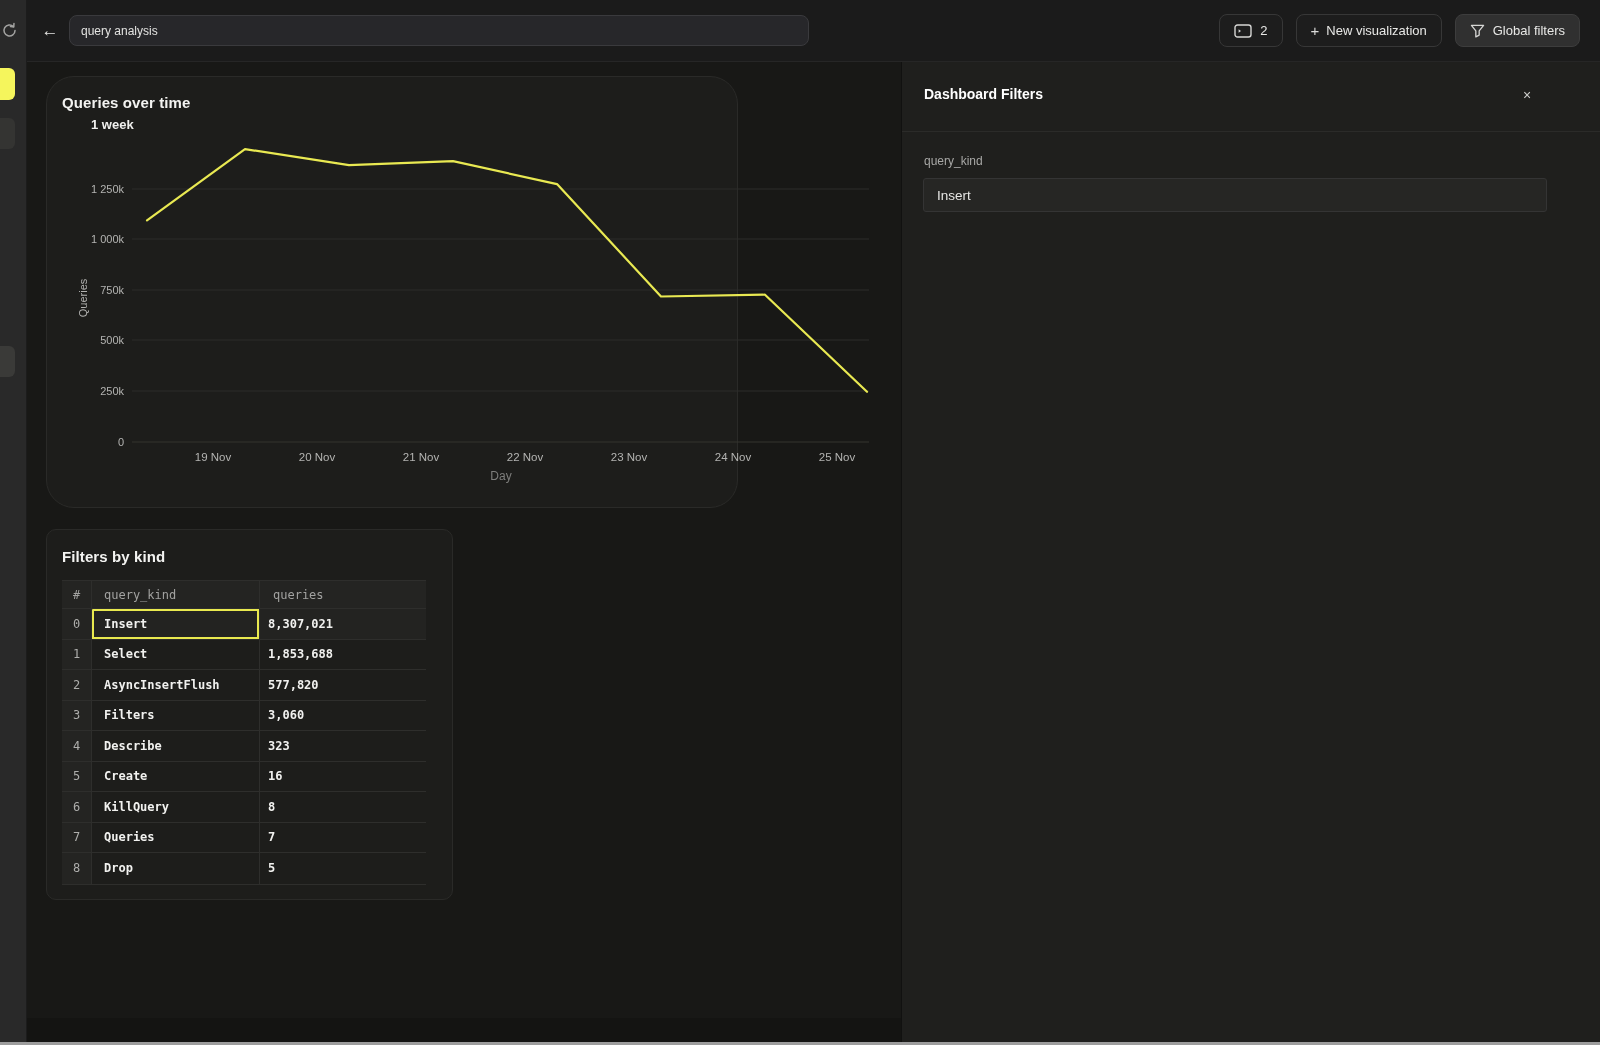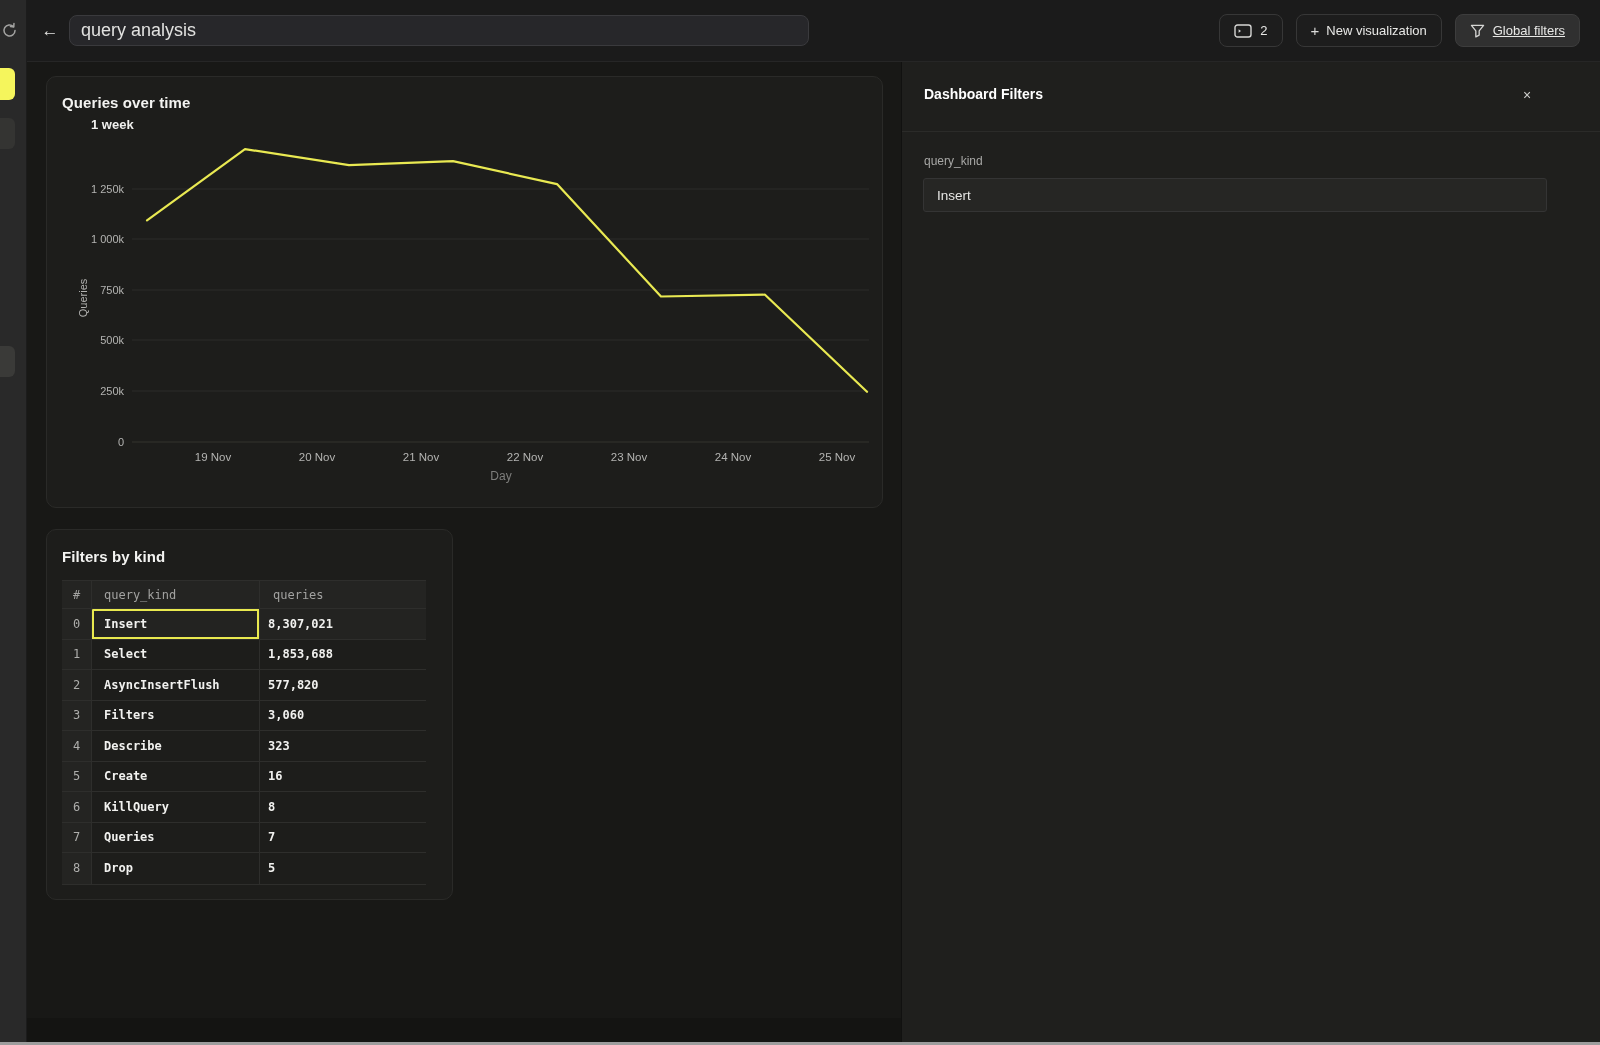--- a/index.html
+++ b/index.html
@@ -28,43 +28,43 @@
     background:#1b1b1b; border-bottom:1px solid #262626;
     display:flex; align-items:center; z-index:4;
   }
   .back-btn {
     width:30px; height:30px; margin-left:8px; border:none; background:transparent;
     color:#e4e4e2; font-size:17px; cursor:pointer; display:flex; align-items:center; justify-content:center;
   }
   .title-input {
     margin-left:4px; width:740px; height:31px;
     background:#27272a; border:1px solid #3a3a3d; border-radius:8px;
-    color:#e2e2e0; font-size:18px; padding:0 11px;
+    color:#e2e2e0; font-size:12px; padding:0 11px;
     font-family:"Liberation Sans", sans-serif;
   }
   .topbar-actions { margin-left:auto; margin-right:20px; display:flex; gap:13px; }
   .tb-btn {
     height:33px; display:flex; align-items:center; gap:8px; padding:0 14px;
     background:#1d1d1d; border:1px solid #373737; border-radius:8px;
     color:#e8e8e6; font-size:13px; cursor:pointer; font-family:"Liberation Sans", sans-serif;
   }
-  .tb-btn.raised { background:#303030; border-color:#3d3d3d;text-decoration:underline; }
+  .tb-btn.raised { background:#303030; border-color:#3d3d3d; }
   .tb-btn .plus { font-size:15px; color:#dcdcda; margin-right:-1px; }
   .tb-btn svg { display:block; }
 
   
   .canvas {
     position:absolute; left:27px; top:62px; width:874px; bottom:3px;
     background:#181816;
   }
   .canvas-footer { position:absolute; left:0; right:0; bottom:0; height:24px; background:#141412; }
   .card {
     position:absolute; background:#1d1d1b; border:1px solid #2a2a28; border-radius:10px;
   }
-  .chart-card { left:19px; top:14px; width:837px; height:432px; }
+  .chart-card { left:19px; top:14px; width:692px; height:432px;border-radius:28px; }
   .table-card { left:19px; top:467px; width:407px; height:371px; }
   .card-title { position:absolute; left:15px; font-size:15px; font-weight:700; color:#f3f3f1; letter-spacing:.1px; }
   .chart-card .card-title { top:17px; }
   .card-subtitle { position:absolute; left:15px; top:40px; font-size:13px; font-weight:700; color:#f0f0ee;margin-left:29px; }
   .table-card .card-title { top:18px; }
 
   .chart-svg { position:absolute; left:0; top:0; }
   .chart-svg text { font-family:"Liberation Sans", sans-serif; }
   .ylabel {
     position:absolute; left:-4px; top:215px; font-size:11px; color:#b2b2b0;

